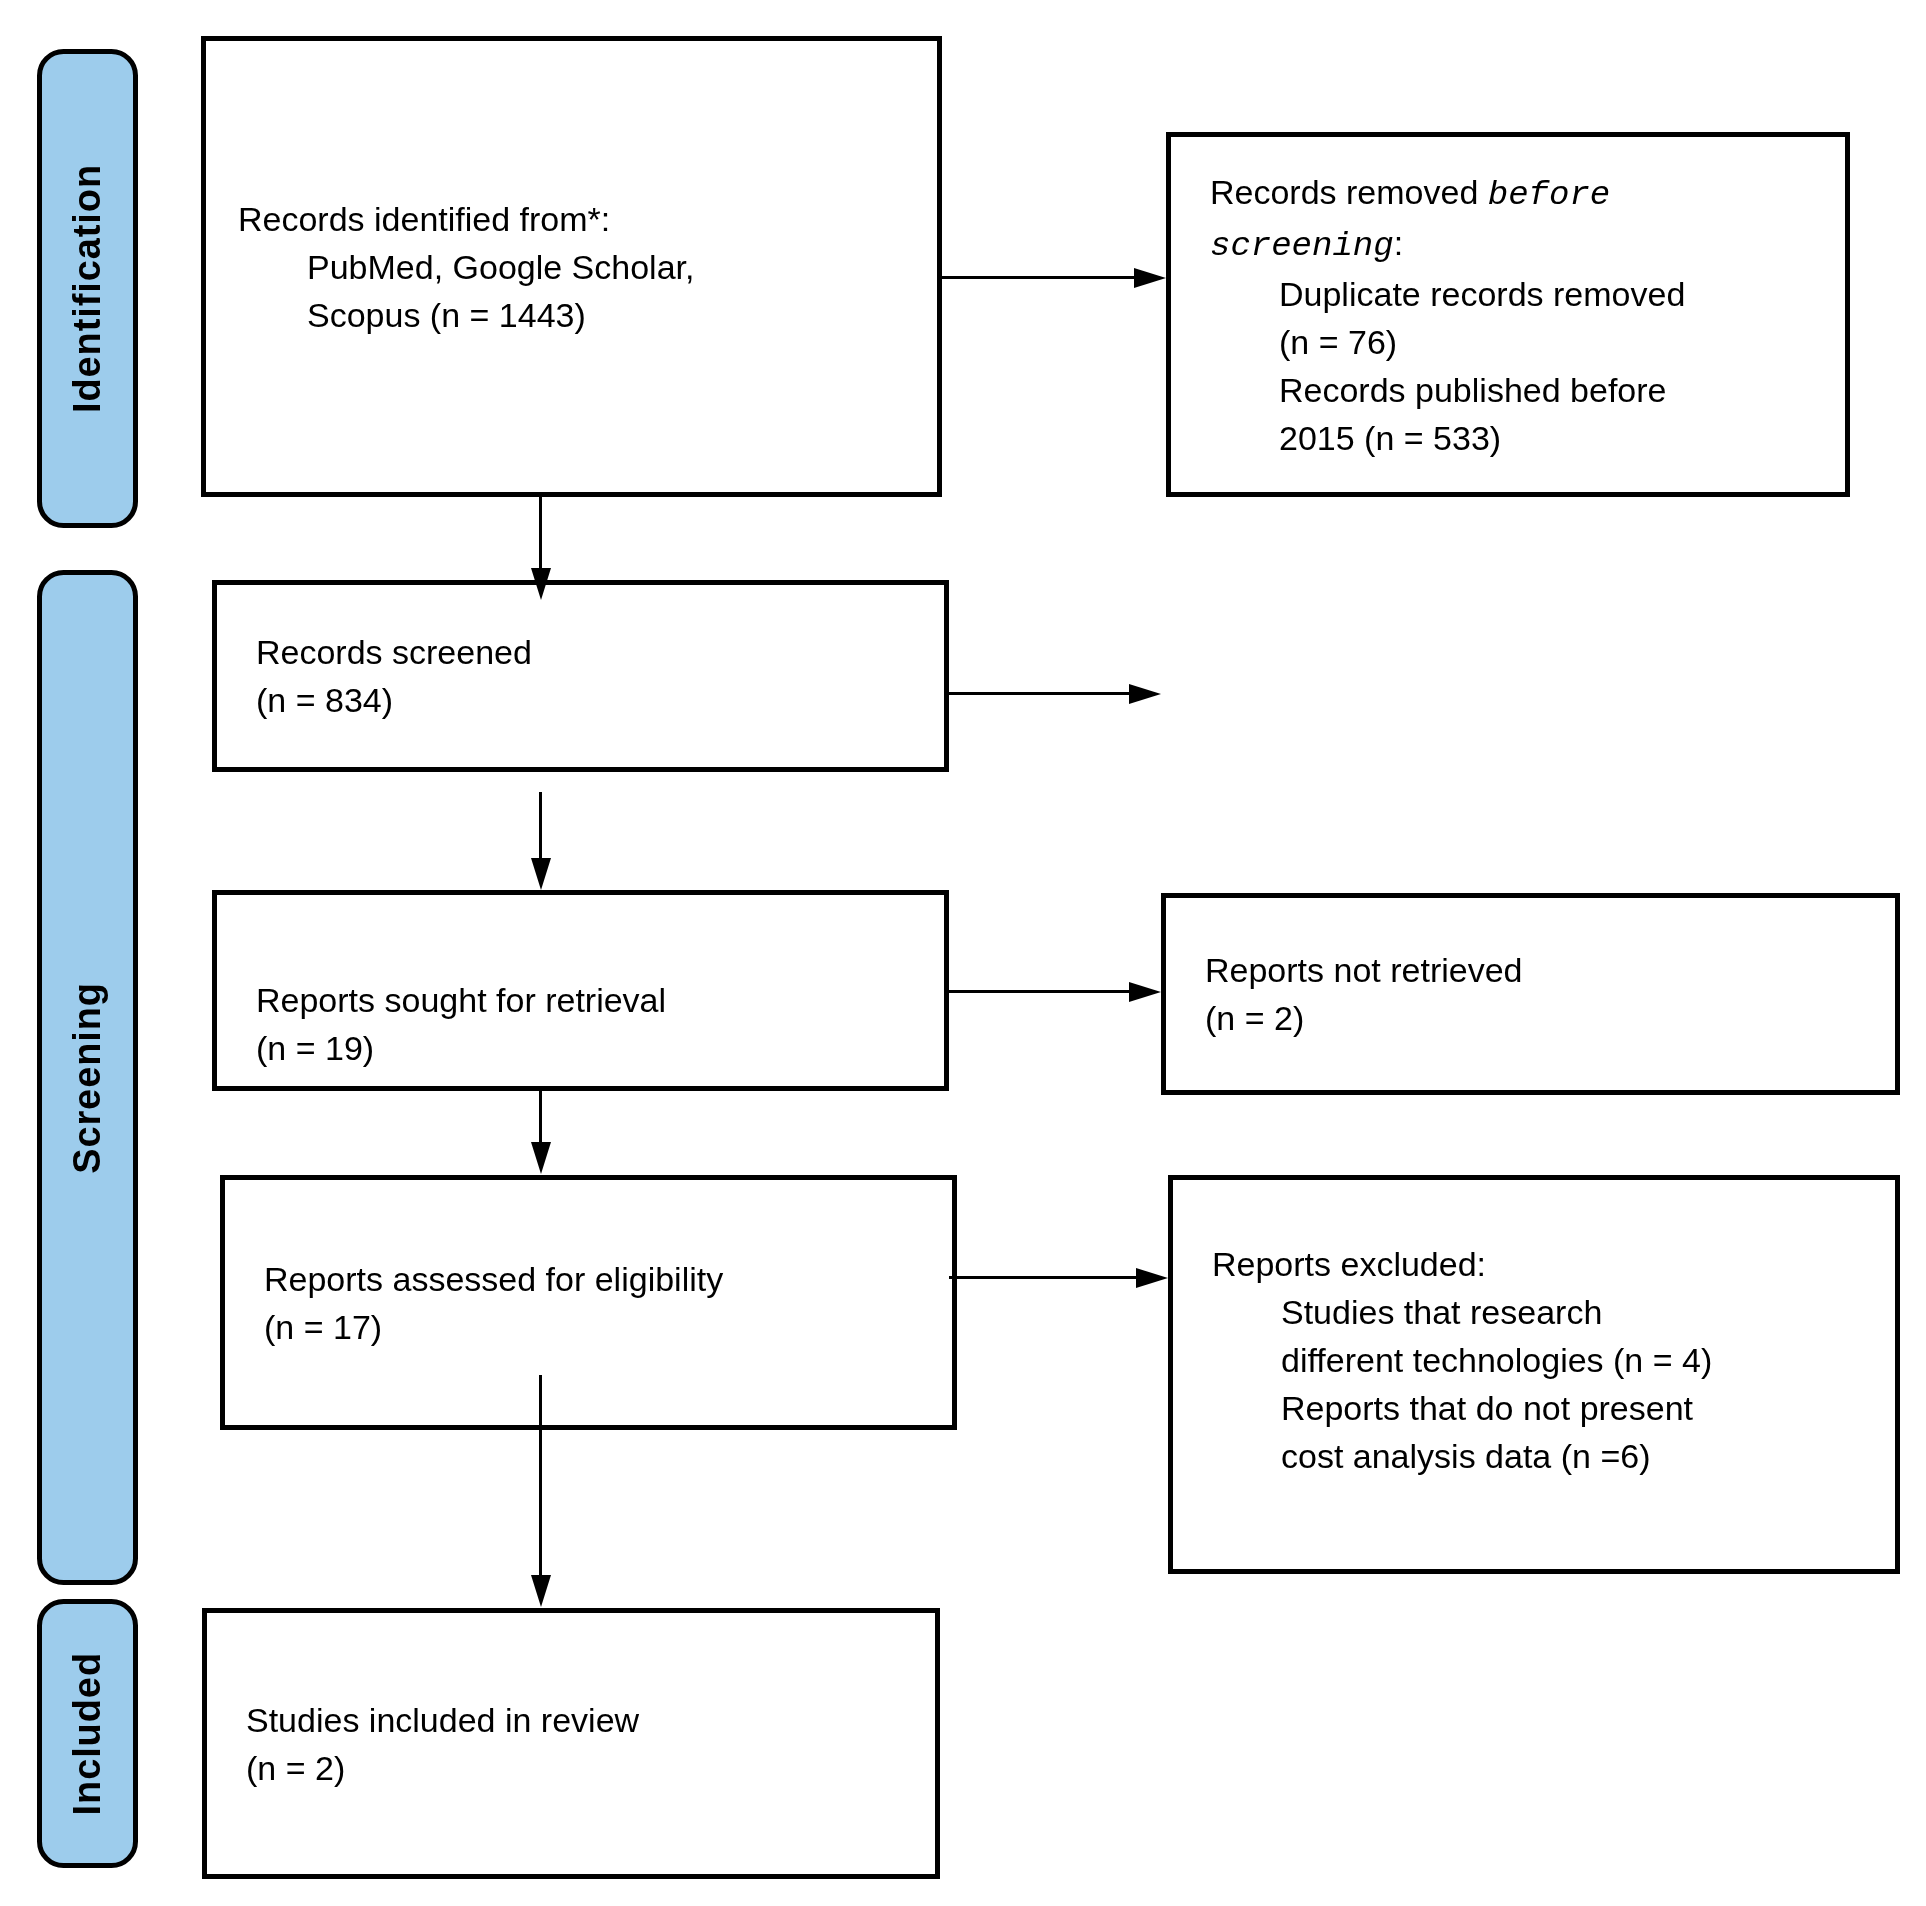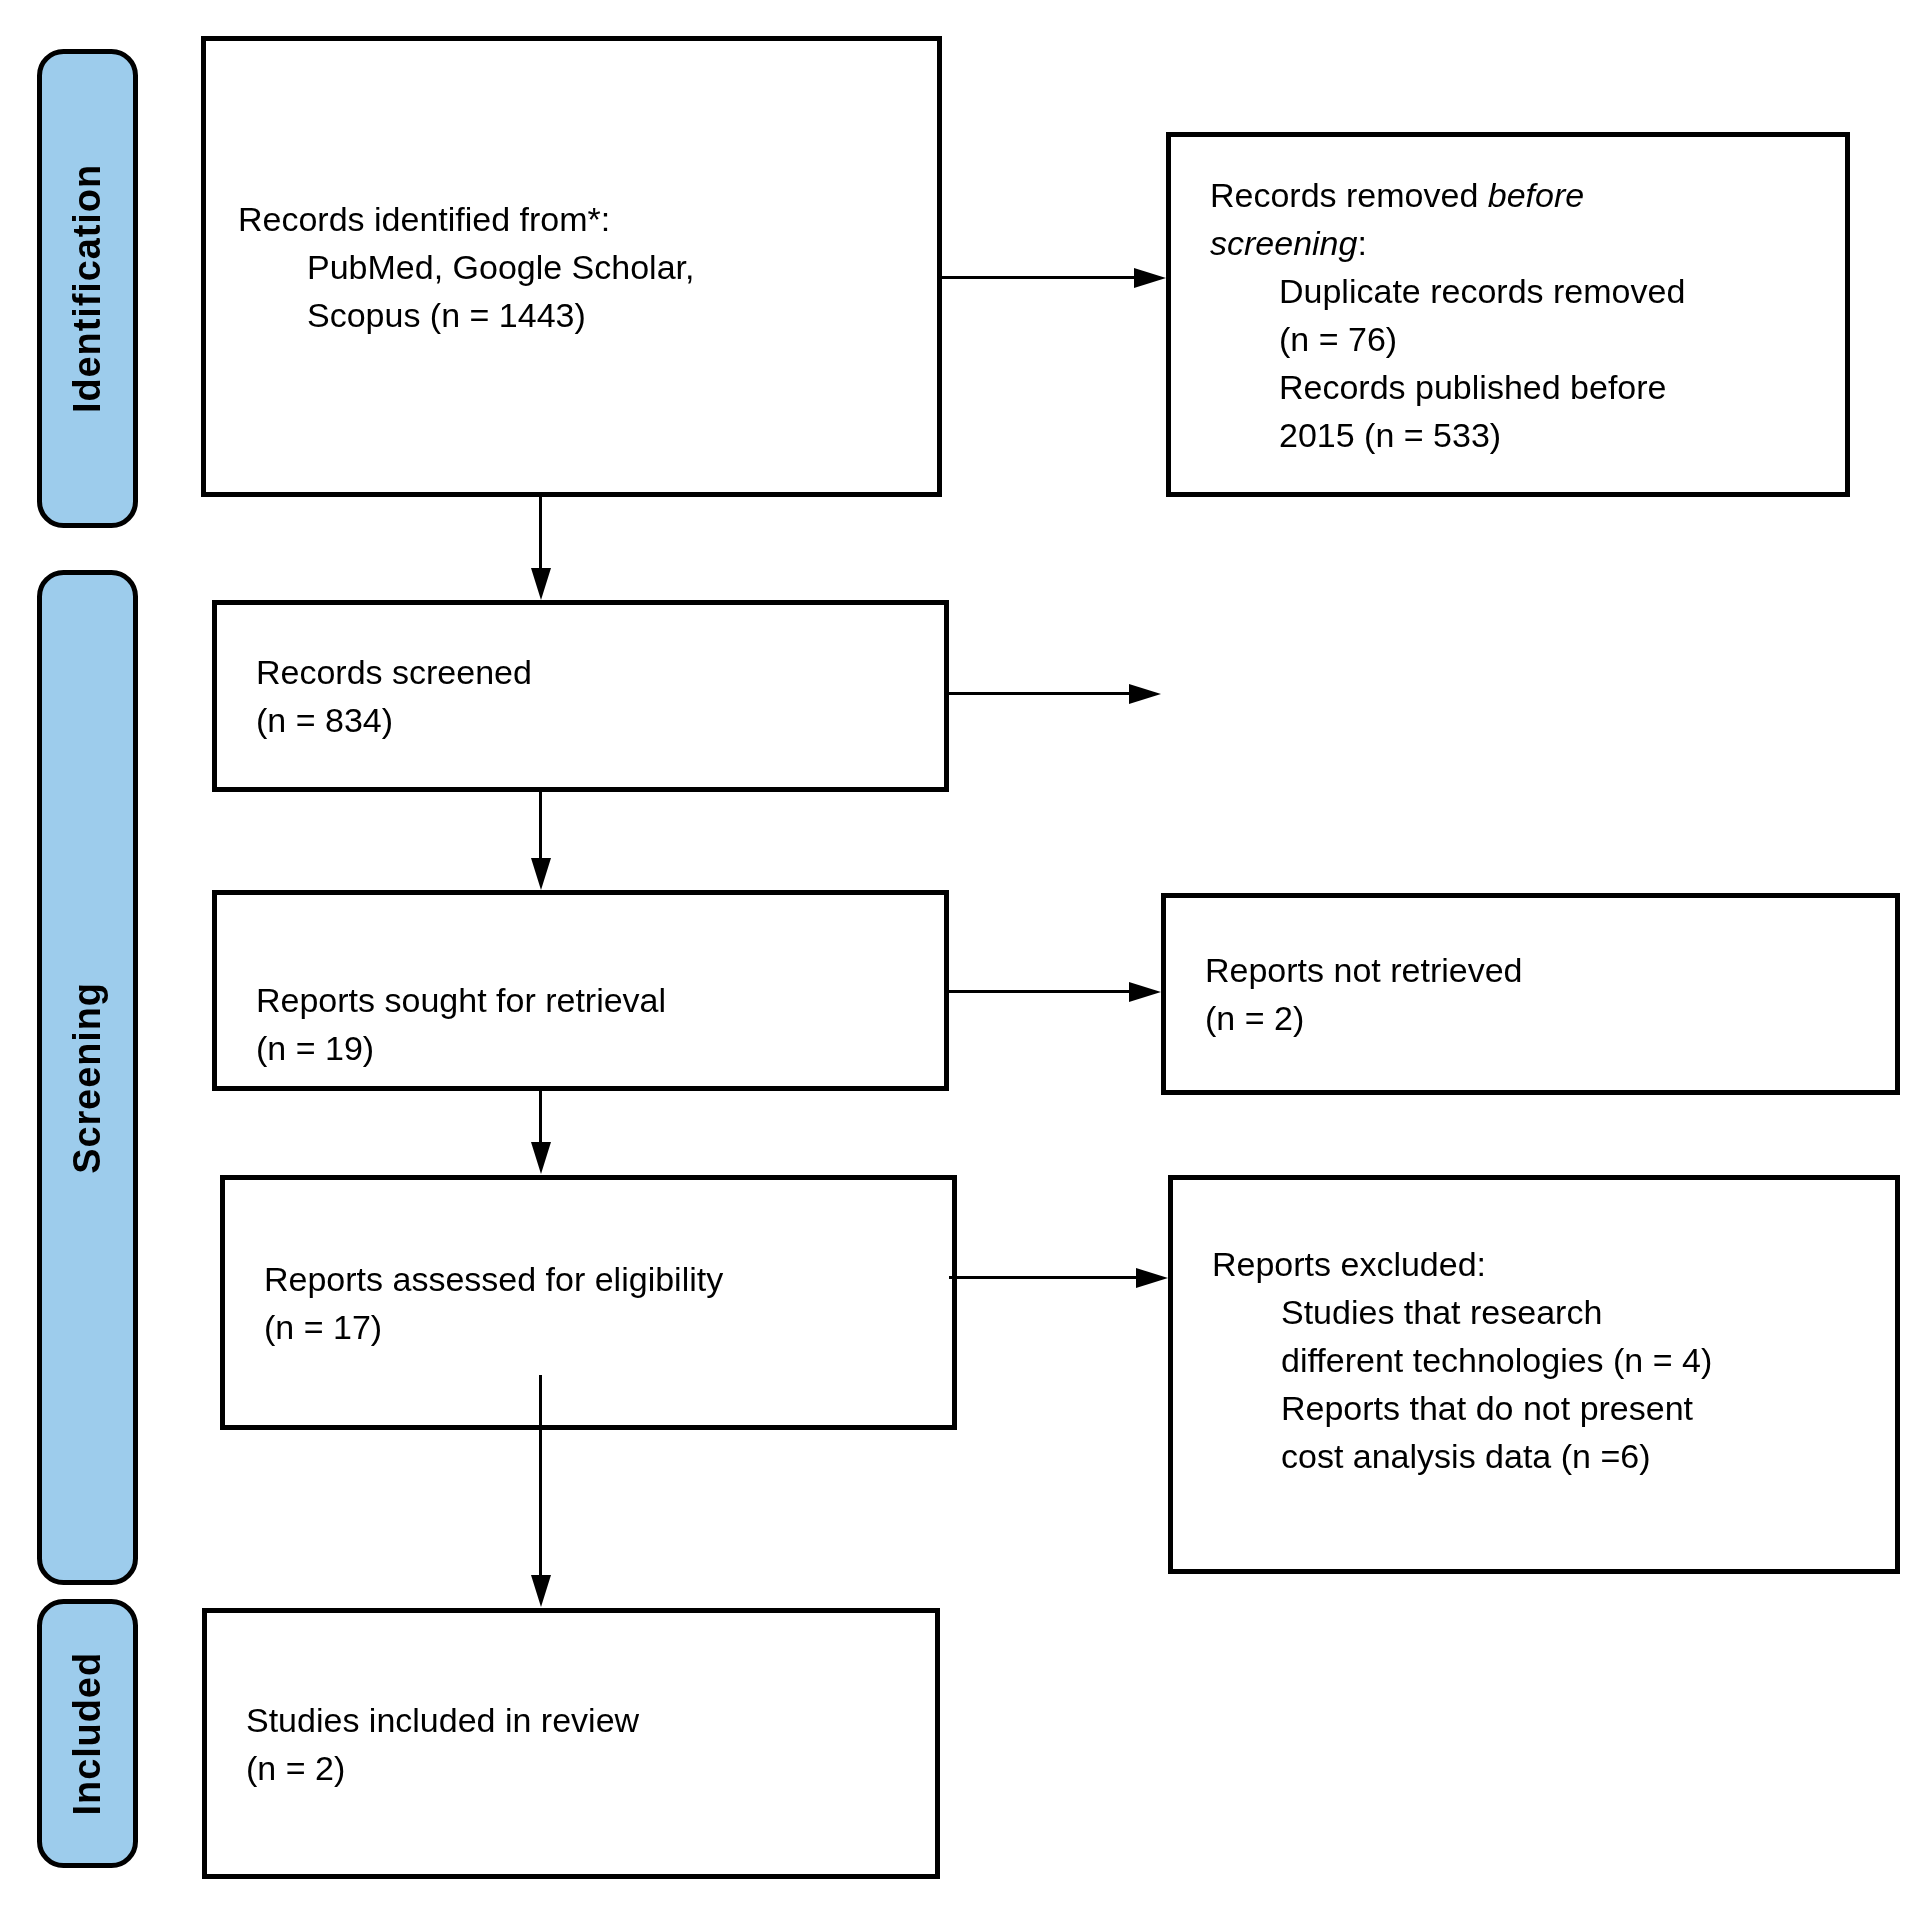--- a/index.html
+++ b/index.html
@@ -37,21 +37,21 @@
     background: #ffffff;
     border: 5px solid #000000;
     display: flex; flex-direction: column; justify-content: center;
     padding: 13.7px 18px 13.7px 39px;
     font-size: 34px;
     line-height: 48px;
   }
   .fbox.top { justify-content: flex-start; padding-top: 60px; }
   .line { white-space: pre-wrap; }
   .line.ind { padding-left: 69px; }
-  .it { font-style: italic; }
+  .it { font-style: italic; font-family: Liberation Mono, monospace; }
 
   
   .arrow-h { position: absolute; height: 3.2px; background: #000000; }
   .arrow-h::after {
     content: ""; position: absolute; left: 100%; top: 50%;
     transform: translateY(-50%);
     width: 0; height: 0;
     border-top: 10.5px solid transparent;
     border-bottom: 10.5px solid transparent;
     border-left: 32px solid #000000;
@@ -89,21 +89,21 @@
 
   <div class="fbox" style="left:1166px; top:132px; width:684px; height:365px;">
     <div class="line"><span>Records removed </span><span class="it">before</span></div>
     <div class="line"><span class="it">screening</span><span>:</span></div>
     <div class="line ind">Duplicate records removed</div>
     <div class="line ind">(n = 76)</div>
     <div class="line ind">Records published before</div>
     <div class="line ind">2015 (n = 533)</div>
   </div>
 
-  <div class="fbox" style="left:212px; top:600px; width:737px; height:192px;">
+  <div class="fbox" style="left:212px; top:580px; width:737px; height:192px;">
     <div class="line">Records screened</div>
     <div class="line">(n = 834)</div>
   </div>
 
 
   <div class="fbox" style="left:212px; top:890px; width:737px; height:201px;justify-content:flex-end;">
     <div class="line">Reports sought for retrieval</div>
     <div class="line">(n = 19)</div>
   </div>
 

